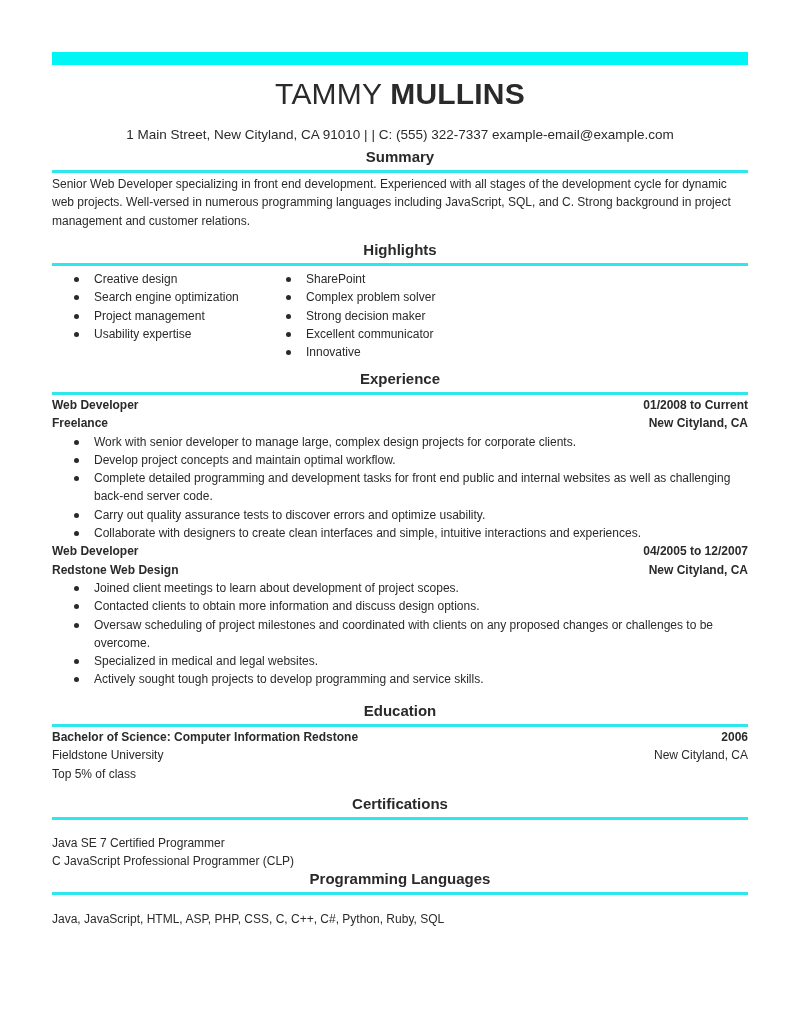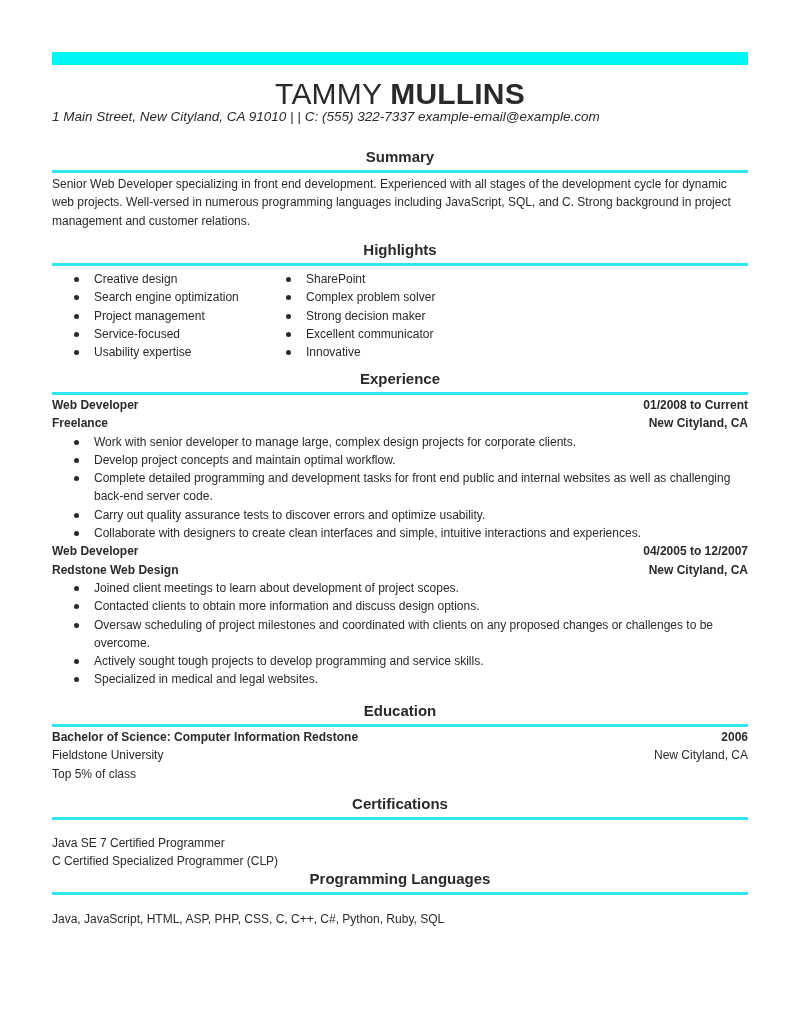--- a/index.html
+++ b/index.html
@@ -8,22 +8,22 @@
     font-family: "Liberation Sans", sans-serif; color: #2a2a2a;
   }
   .page { position: absolute; left: 52px; top: 0; width: 696px; }
   .top-bar { position: absolute; left: 0; top: 52px; width: 696px; height: 13px; background: #00f5f5; }
   .name {
     position: absolute; left: 0; top: 77px; width: 696px; text-align: center;
     font-size: 30px; line-height: 34px; color: #2a2a2a; letter-spacing: 0.2px;
   }
   .name .last { font-weight: bold; }
   .contact {
-    position: absolute; left: 0; top: 108px; width: 696px; text-align: left;
-    font-size: 13.5px; line-height: 17px; color: #2a2a2a; font-style: italic;
+    position: absolute; left: 0; top: 126px; width: 696px; text-align: center;
+    font-size: 13.5px; line-height: 17px; color: #2a2a2a;
   }
   .section { position: absolute; left: 0; width: 696px; }
   .section-title {
     text-align: center; font-weight: bold; font-size: 15px; line-height: 18px;
     color: #2a2a2a; height: 18px;
   }
   .rule { height: 3px; background: #2ee6ee; margin-top: 4px; }
   .body-text { font-size: 12px; line-height: 18.3px; color: #2a2a2a; }
   .para { margin-top: 2px; }
   .hl-wrap { position: relative; height: 94px; margin-top: 1px; }
@@ -57,21 +57,20 @@
   </div>
 
   <div class="section" style="top:241px;">
     <div class="section-title">Highlights</div>
     <div class="rule"></div>
     <div class="hl-wrap body-text">
       <ul class="hl-col" style="left:0;">
         <li>Creative design</li>
         <li>Search engine optimization</li>
         <li>Project management</li>
-        <li>Service-focused</li>
         <li>Usability expertise</li>
       </ul>
       <ul class="hl-col" style="left:212px;">
         <li>SharePoint</li>
         <li>Complex problem solver</li>
         <li>Strong decision maker</li>
         <li>Excellent communicator</li>
         <li>Innovative</li>
       </ul>
     </div>
@@ -103,22 +102,22 @@
         <span>04/2005 to 12/2007</span>
       </div>
       <div class="job-row">
         <span>Redstone Web Design</span>
         <span>New Cityland, CA</span>
       </div>
       <ul class="bullets">
         <li>Joined client meetings to learn about development of project scopes.</li>
         <li>Contacted clients to obtain more information and discuss design options.</li>
         <li>Oversaw scheduling of project milestones and coordinated with clients on any proposed changes or challenges to be overcome.</li>
+        <li>Specialized in medical and legal websites.</li>
         <li>Actively sought tough projects to develop programming and service skills.</li>
-        <li>Specialized in medical and legal websites.</li>
       </ul>
     </div>
   </div>
 
   <div class="section" style="top:702px;">
     <div class="section-title">Education</div>
     <div class="rule"></div>
     <div class="body-text" style="margin-top:1px;">
       <div class="edu-row">
         <span class="bold"><span>Bachelor of Science</span><span>: Computer Information Redstone</span></span>
@@ -130,21 +129,21 @@
       </div>
       <div>Top 5% of class</div>
     </div>
   </div>
 
   <div class="section" style="top:795px;">
     <div class="section-title">Certifications</div>
     <div class="rule"></div>
     <div class="body-text" style="margin-top:14px;">
       <div>Java SE 7 Certified Programmer</div>
-      <div>C Certified Specialized Programmer (CLP)</div>
+      <div>C JavaScript Professional Programmer (CLP)</div>
     </div>
   </div>
 
   <div class="section" style="top:870px;">
     <div class="section-title">Programming Languages</div>
     <div class="rule"></div>
     <div class="body-text" style="margin-top:15px;">Java, JavaScript, HTML, ASP, PHP, CSS, C, C++, C#, Python, Ruby, SQL</div>
   </div>
 </div>
 

